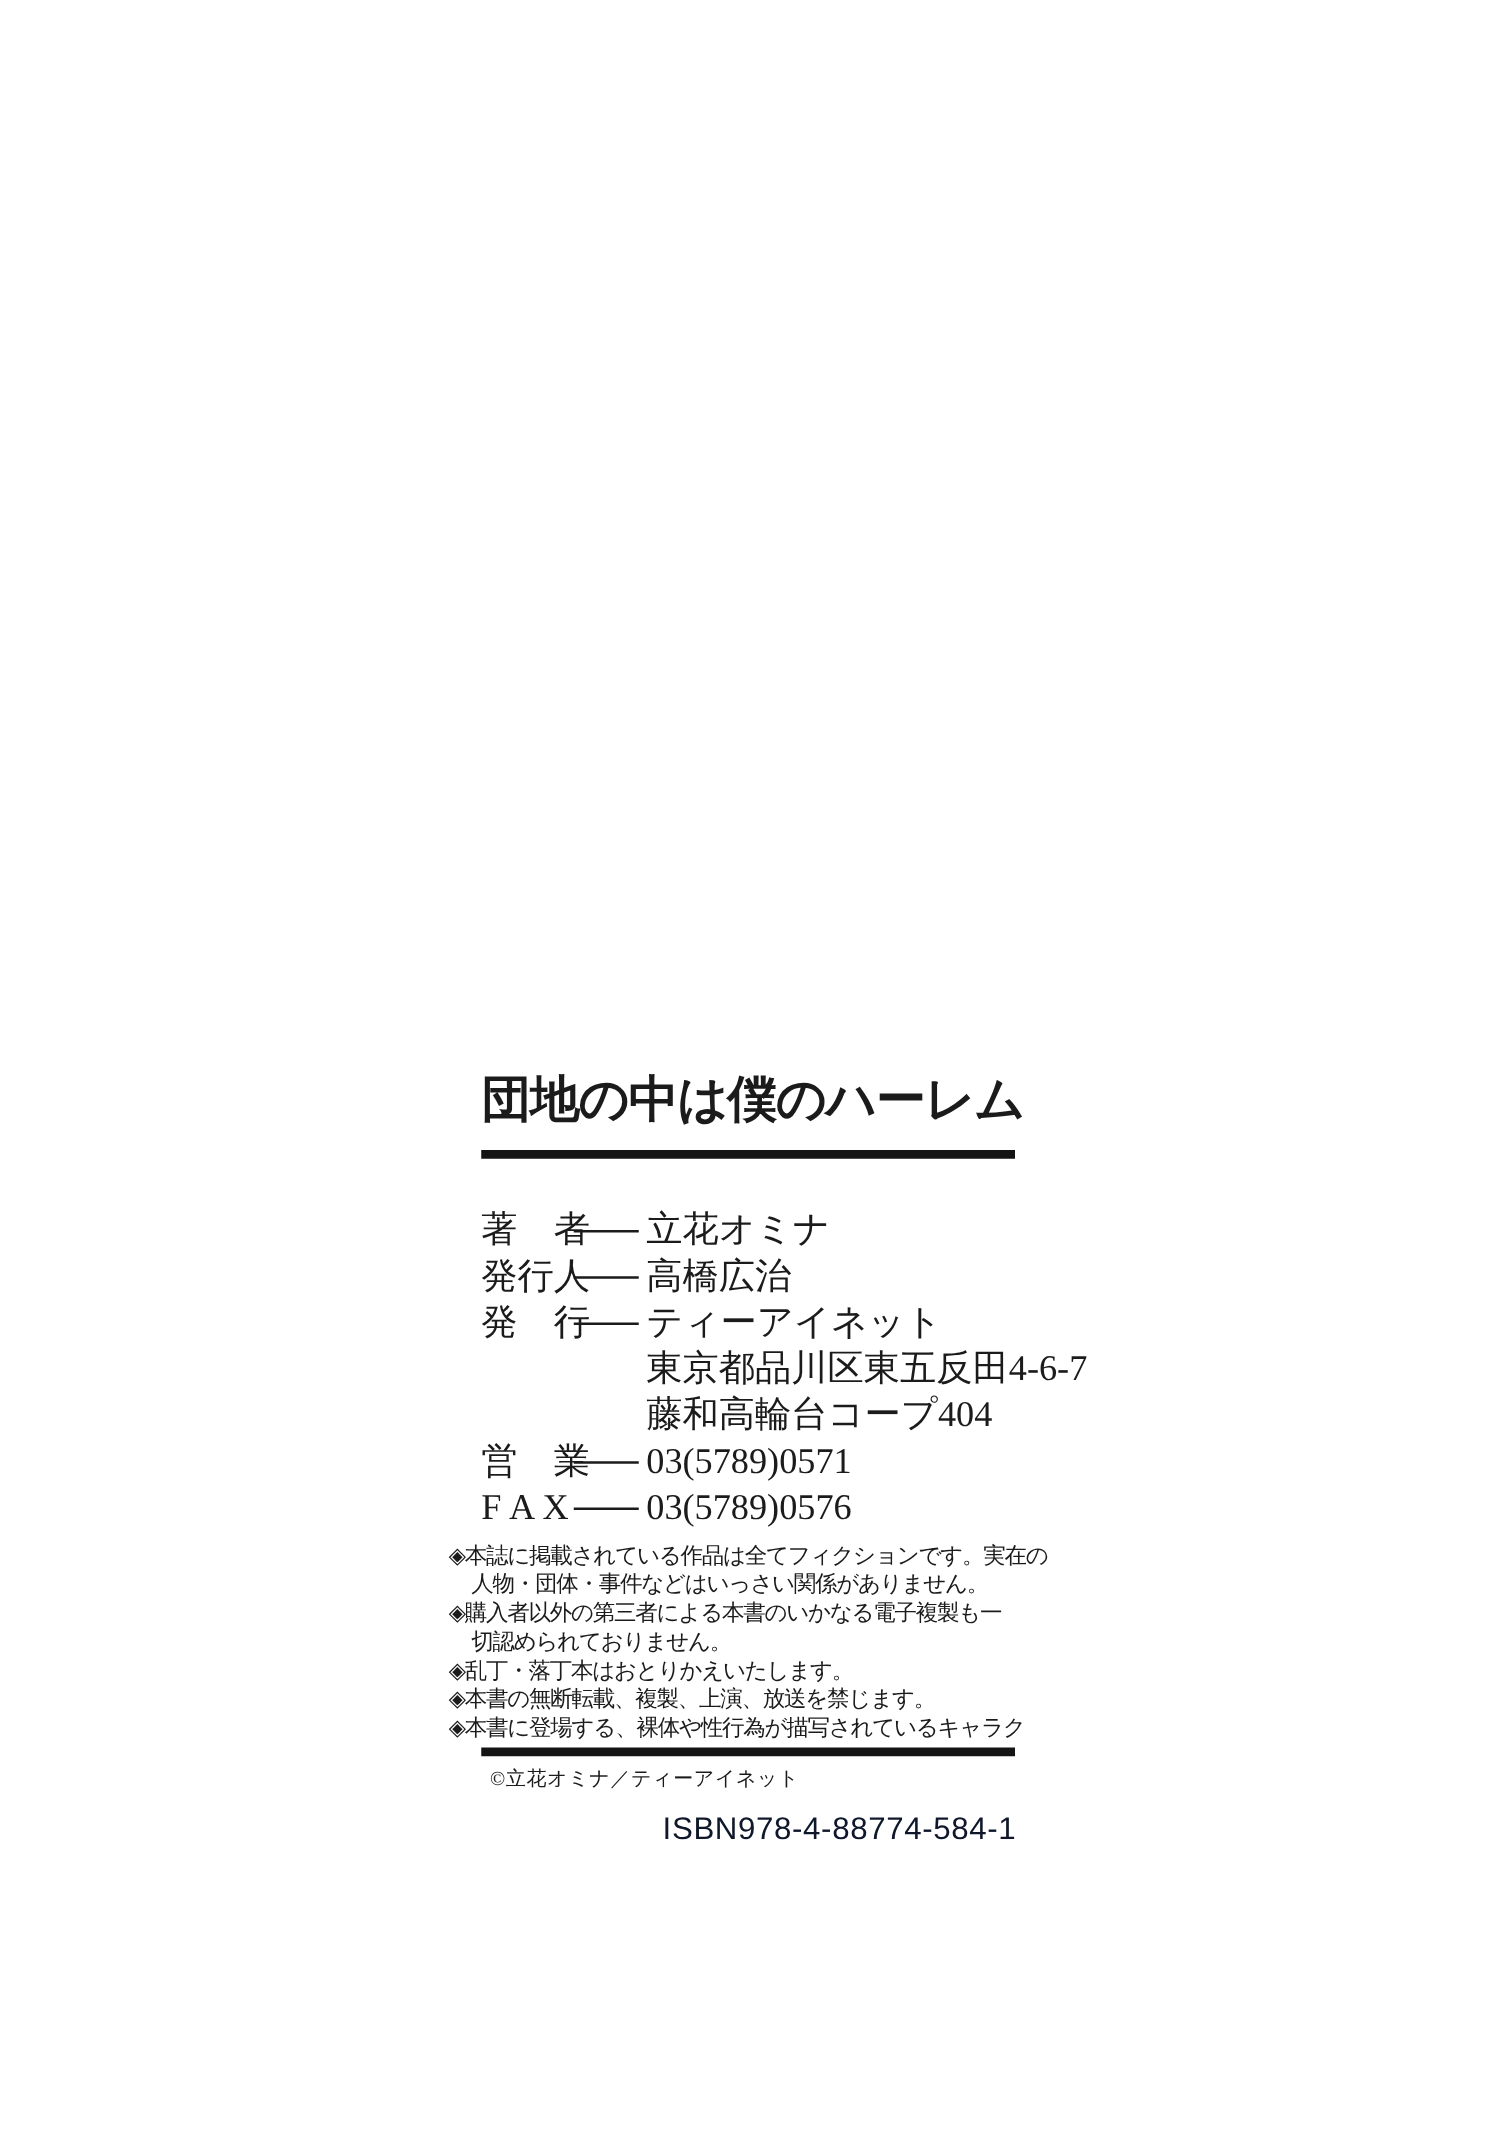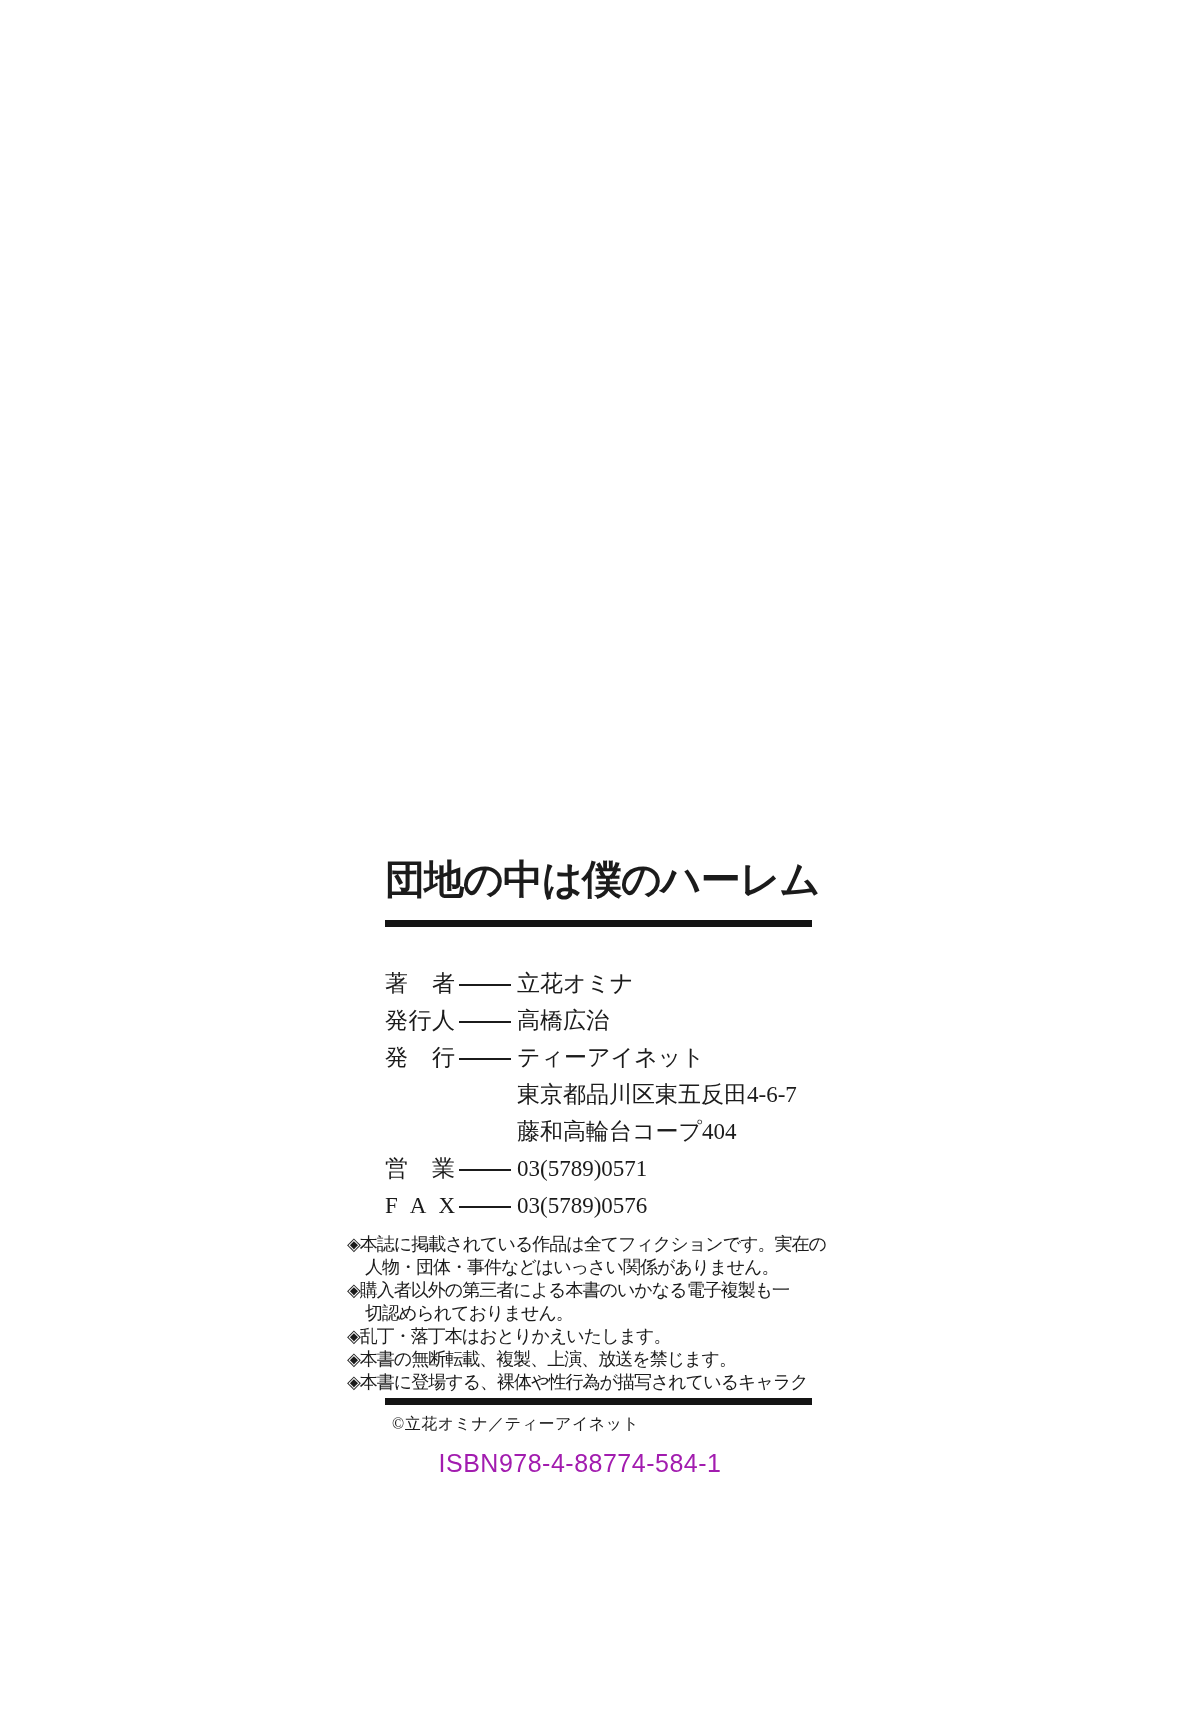--- a/index.html
+++ b/index.html
@@ -41,21 +41,21 @@
     font-size: 24px;
     line-height: 29px;
     letter-spacing: 0.5px;
     white-space: nowrap;
   }
   .pub {
     margin: 42px 0 0 38px;
   }
   .pub-row {
     height: 37px;
-    font-size: 23px;
+    font-size: 29px;
     line-height: 30px;
     white-space: nowrap;
   }
   .pub-label {
     display: inline-block;
     width: 70px;
     text-align: justify;
     text-align-last: justify;
     vertical-align: baseline;
   }
@@ -74,20 +74,21 @@
     width: 132px;
   }
   .notices {
     margin: 5px 0 0 0;
   }
   .notice-line {
     font-size: 18px;
     line-height: 23px;
     letter-spacing: -1px;
     white-space: nowrap;
+    margin-left: 12px;
   }
   .notice-line.cont {
     padding-left: 18px;
   }
   .rule-bottom {
     height: 7px;
     background: #141414;
     width: 427px;
     margin: 4px 0 0 38px;
   }
@@ -96,22 +97,22 @@
     font-size: 16px;
     line-height: 20px;
     letter-spacing: 0.5px;
     white-space: nowrap;
   }
   .isbn {
     margin: 14px 0 0 0;
     font-family: "Liberation Sans", "DejaVu Sans", sans-serif;
     font-size: 25px;
     line-height: 30px;
-    color: #a21caf;
-    text-align: center;
+    color: #0f172a;
+    text-align: right;
     letter-spacing: 0.5px;
     white-space: nowrap;
   }
 </style>
 </head>
 <body>
 
 <div class="page">
   <div class="colophon">
 

